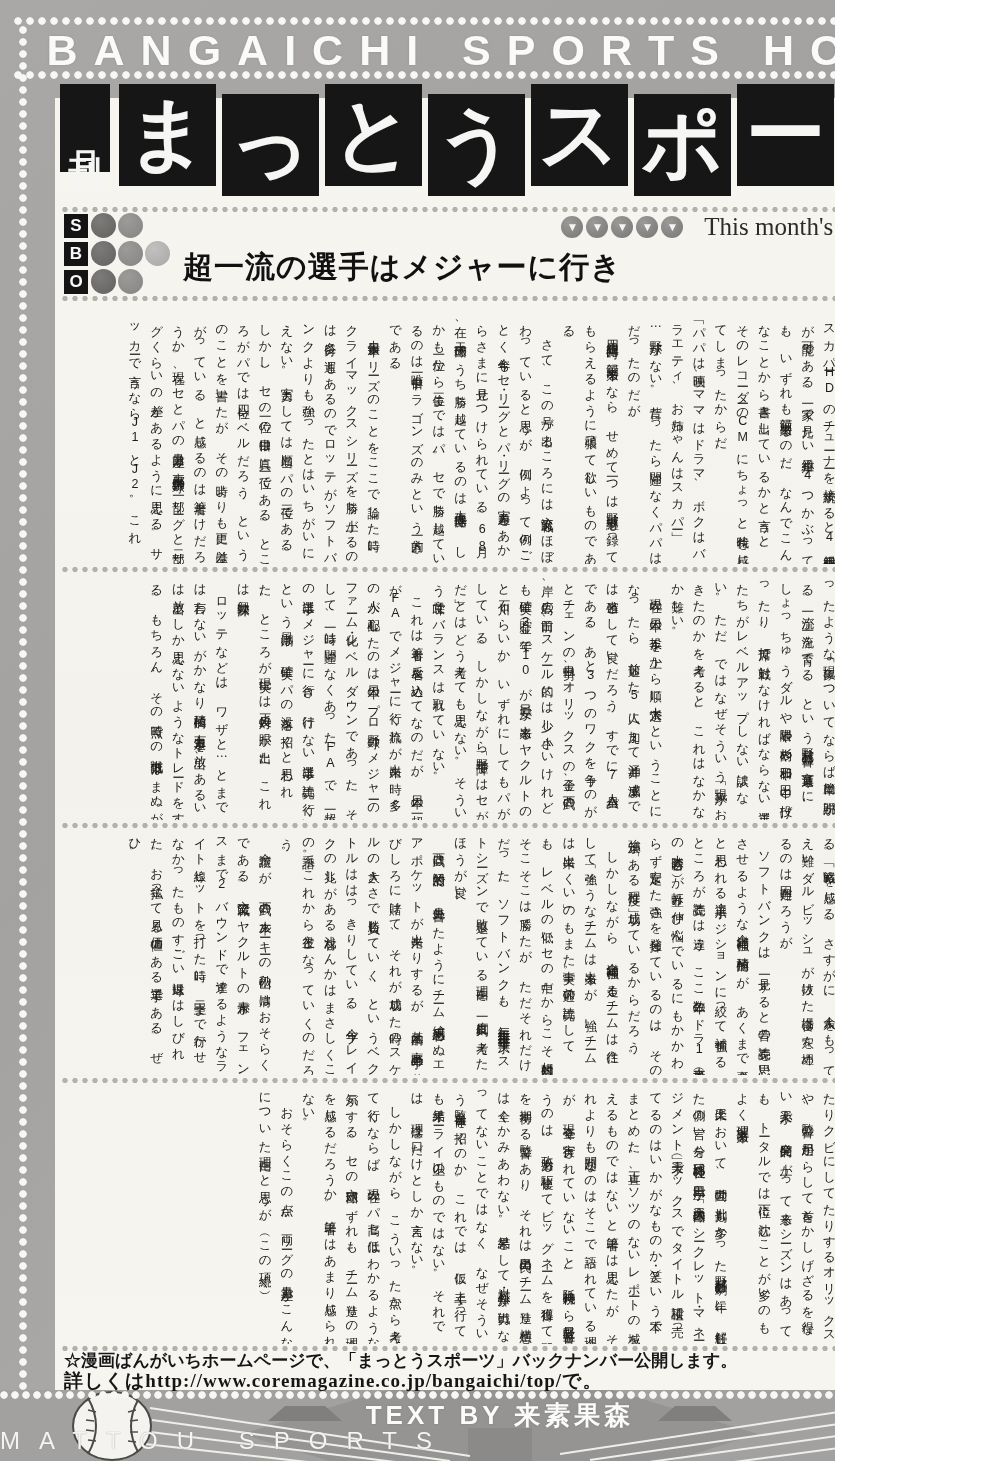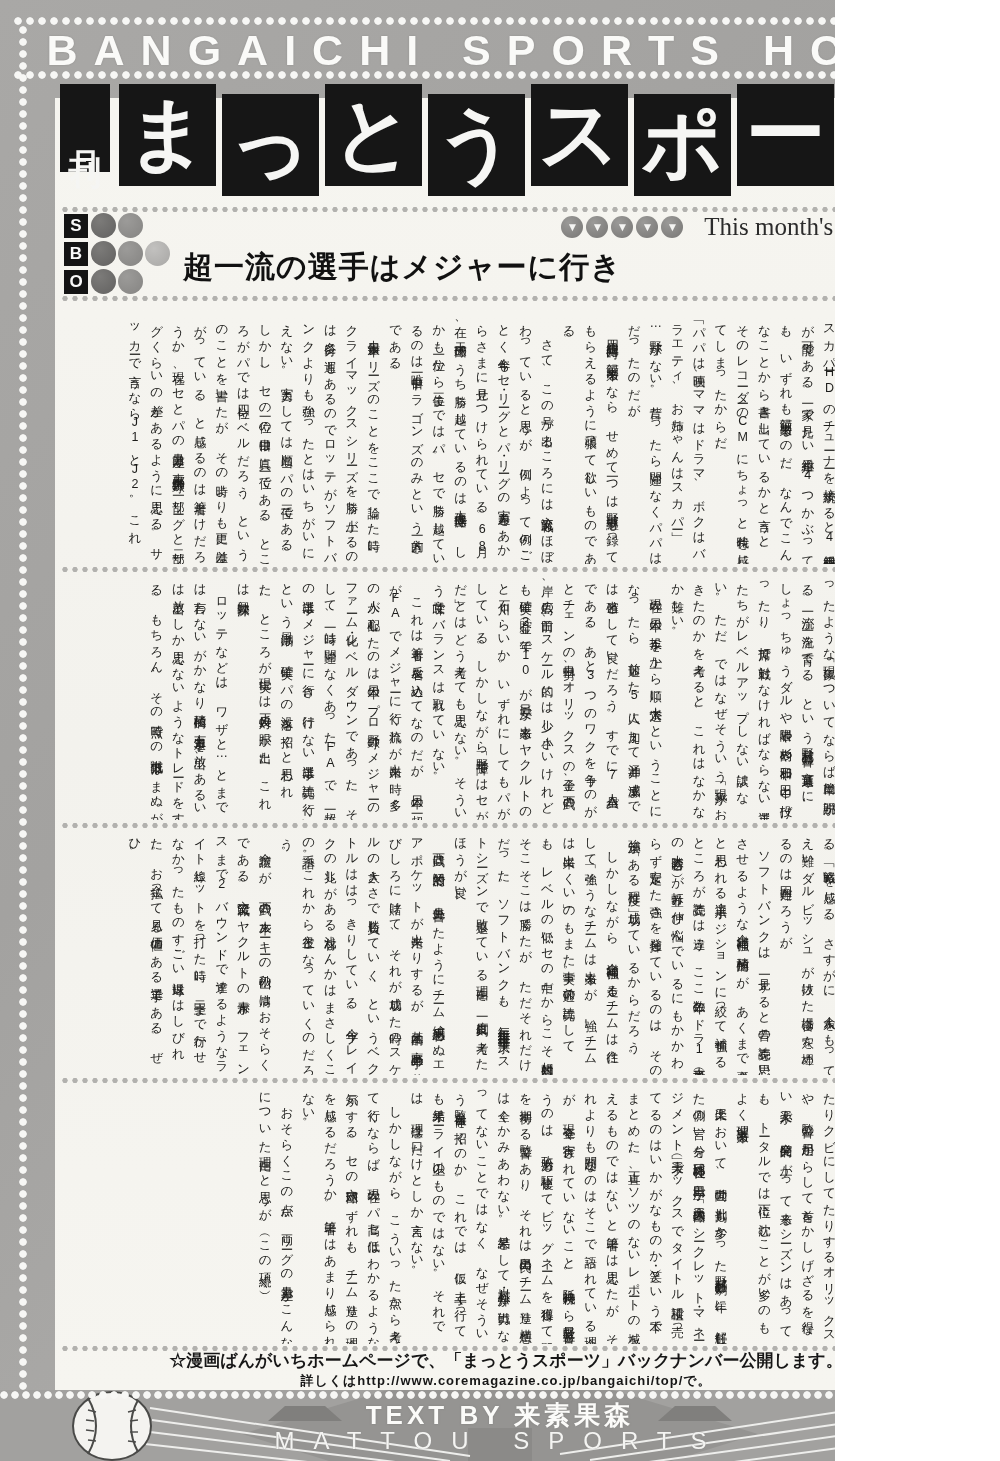--- a/index.html
+++ b/index.html
@@ -67,31 +67,31 @@
     white-space:pre-line; }
   .band-1 { top:316px; height:248px; }
   .band-2 { top:575px; height:245px; }
   .band-3 { top:829px; height:246px; }
   .band-4 { top:1084px; height:260px; }
   .dropcap { float:right; width:46px; height:50px; background:#131313; color:#fdfdfd;
     writing-mode:horizontal-tb; font-size:36px; font-weight:bold; line-height:50px;
     text-align:center; margin:0 0 8px 8px; }
 
   
-  .notice { position:absolute; left:64px; top:1351px; width:884px; text-align:center; z-index:5;
-    font-weight:bold; color:#161616; }
+  .notice { position:absolute; left:64px; top:1351px; width:884px; text-align:left; z-index:5;
+    font-weight:bold; color:#161616;font-family:Liberation Serif, serif; }
   .notice .l1 { font-size:17px; line-height:20px; }
-  .notice .l2 { font-size:13px; line-height:20px; letter-spacing:1px; }
+  .notice .l2 { font-size:19px; line-height:20px; letter-spacing:1px; }
 
   
   .bottom { position:absolute; left:0; top:1390px; width:1000px; height:71px; z-index:3; }
   .credit { position:absolute; left:0; top:1398px; width:1000px; text-align:center; z-index:5;
     color:#fbfbf9; font-weight:bold; font-size:26px; letter-spacing:4px;
     text-shadow:0 0 2px #7f7e7c; white-space:nowrap; }
-  .bottom-logo { position:absolute; left:0; top:1427px; width:1000px; text-align:center; z-index:5;
+  .bottom-logo { position:absolute; left:0; top:1427px; width:1000px; text-align:left; z-index:5;
     color:#f4f4f2; font-size:24px; letter-spacing:19px; font-weight:normal;
     text-shadow:0 0 1px #8a8988; white-space:nowrap; }
 </style>
 </head>
 <body>
 
 <div class="page">
 
   <div class="panel"></div>
 

